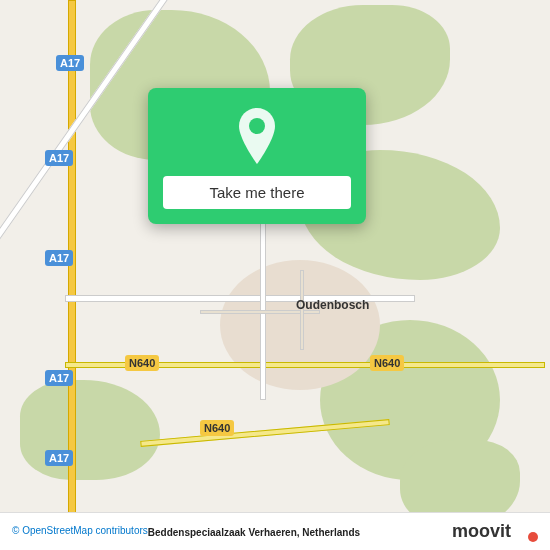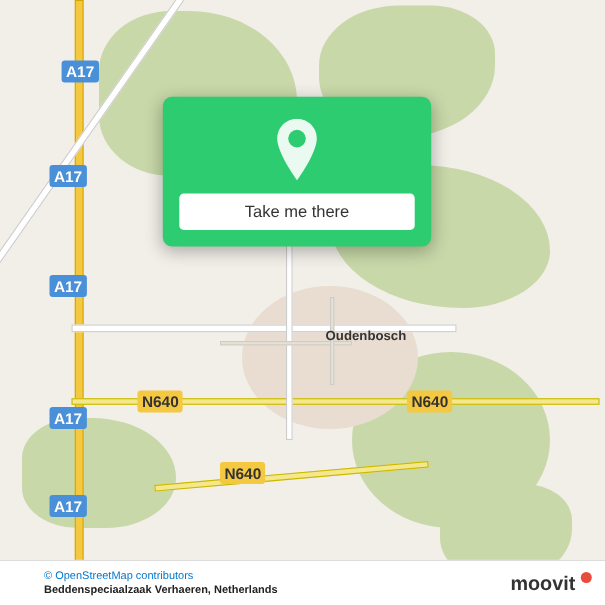--- a/index.html
+++ b/index.html
@@ -105,21 +105,21 @@
       top: 0;
       left: 68px;
       height: 550px;
     }
 
     
     .road-badge {
       position: absolute;
       background: #4a90d9;
       color: white;
-      font-size: 14px;
+      font-size: 11px;
       font-weight: bold;
       padding: 2px 4px;
       border-radius: 3px;
       z-index: 5;
     }
     .badge-a17-1 { top: 55px; left: 56px; }
     .badge-a17-2 { top: 150px; left: 45px; }
     .badge-a17-3 { top: 250px; left: 45px; }
     .badge-a17-4 { top: 370px; left: 45px; }
     .badge-a17-5 { top: 450px; left: 45px; }
@@ -184,21 +184,21 @@
       left: 230px;
       transform: rotate(35deg);
       transform-origin: top center;
     }
 
     
     .location-card {
       position: absolute;
       top: 88px;
       left: 148px;
-      width: 244px;
+      width: 218px;
       background: #2ecc71;
       border-radius: 8px;
       padding: 20px 15px 15px;
       display: flex;
       flex-direction: column;
       align-items: center;
       box-shadow: 0 4px 15px rgba(0,0,0,0.3);
       z-index: 20;
     }
 
@@ -231,44 +231,43 @@
       padding: 8px 12px;
       border-top: 1px solid #ddd;
       display: flex;
       align-items: center;
       justify-content: space-between;
       z-index: 30;
     }
 
     .bottom-left {
       display: flex;
-      flex-direction: column;
-      margin-left: 28px;
+      flex-direction: row;
     }
 
     .osm-credit {
       font-size: 10px;
       color: #666;
     }
 
     .osm-credit span {
       color: #0077cc;
     }
 
     .location-name {
       font-size: 10px;
       font-weight: bold;
       color: #222;
       margin-top: 2px;
     }
 
     .moovit-logo {
       display: flex;
-      align-items: flex-start;
-      gap: 4px;
+      align-items: flex-end;
+      gap: 16px;
     }
 
     .moovit-text {
       font-size: 18px;
       font-weight: bold;
       color: #333;
     }
 
     .moovit-dot {
       display: inline-block;

